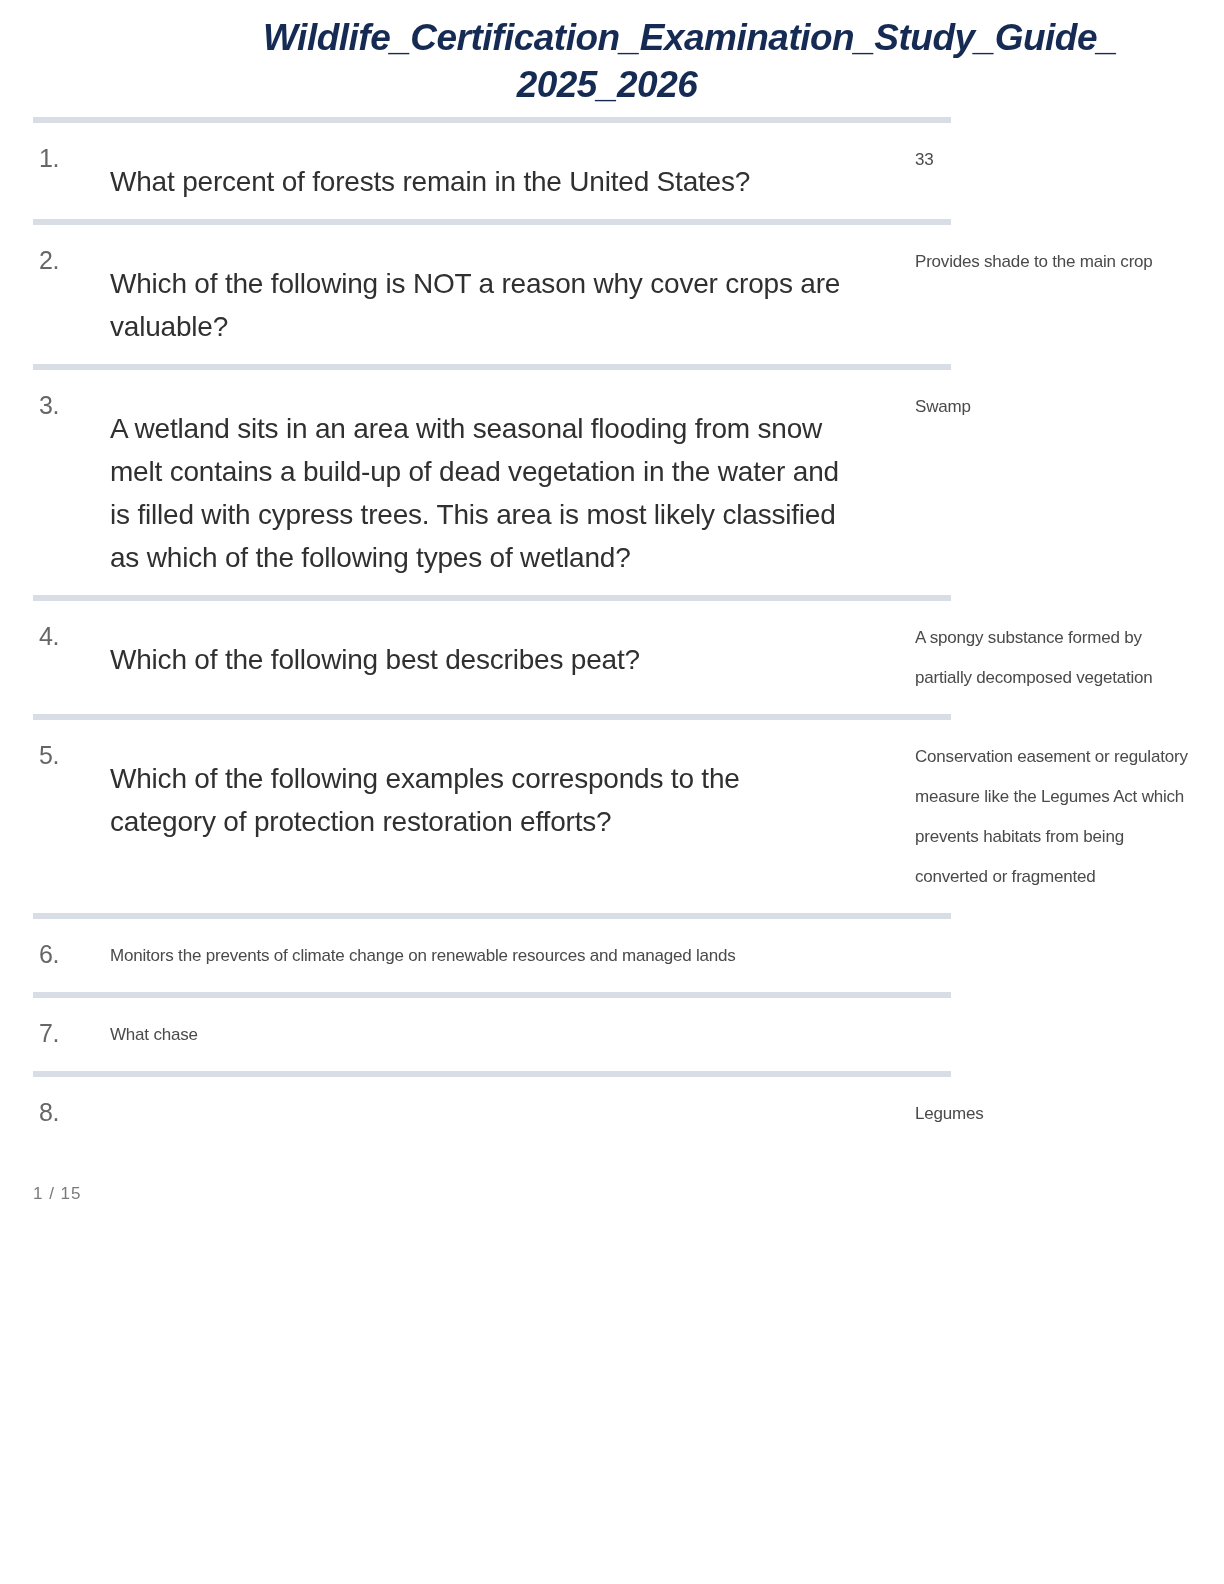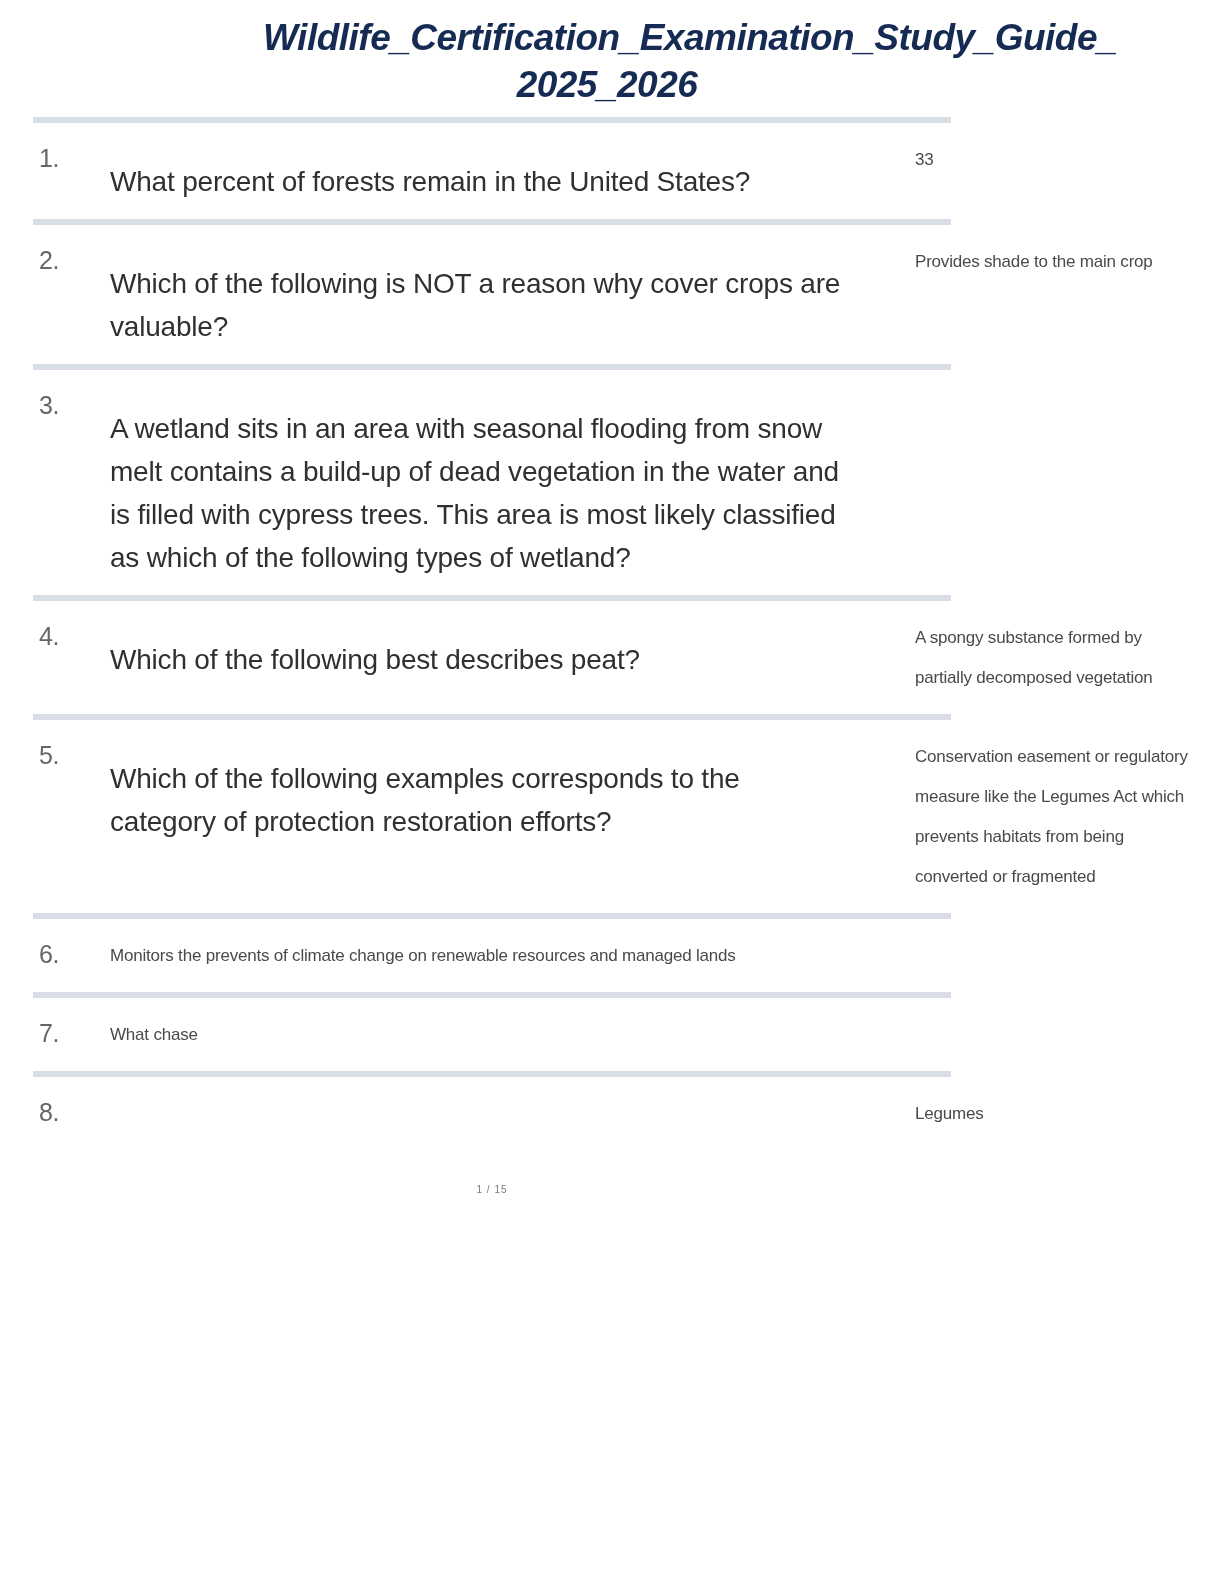--- a/index.html
+++ b/index.html
@@ -55,22 +55,22 @@
   .q-answer {
     font-size: 17px;
     line-height: 40px;
     color: #4a4a4a;
     letter-spacing: -0.2px;
     padding-top: 3px;
     hyphens: auto;
     -webkit-hyphens: auto;
   }
   .page-footer {
-    text-align: center;
-    font-size: 10px;
+    text-align: left;
+    font-size: 17px;
     color: #7a7a7a;
     padding-top: 34px;
     letter-spacing: 1px;
   }
 </style>
 </head>
 <body>
 
 <div class="page">
 
@@ -90,20 +90,21 @@
 
   <div class="qa-row">
     <div class="q-num">2.</div>
     <div class="q-text">Which of the following is NOT a reason why cover crops are valuable?</div>
     <div class="q-answer">Provides shade to the main crop</div>
   </div>
 
   <div class="qa-row">
     <div class="q-num">3.</div>
     <div class="q-text">A wetland sits in an area with seasonal flooding from snow melt contains a build-up of dead vegetation in the water and is filled with cypress trees. This area is most likely classified as which of the following types of wetland?</div>
+    <div class="q-answer">Swamp</div>
   </div>
 
   <div class="qa-row">
     <div class="q-num">4.</div>
     <div class="q-text">Which of the following best describes peat?</div>
     <div class="q-answer">A spongy substance formed by partially decomposed vegetation</div>
   </div>
 
   <div class="qa-row">
     <div class="q-num">5.</div>

